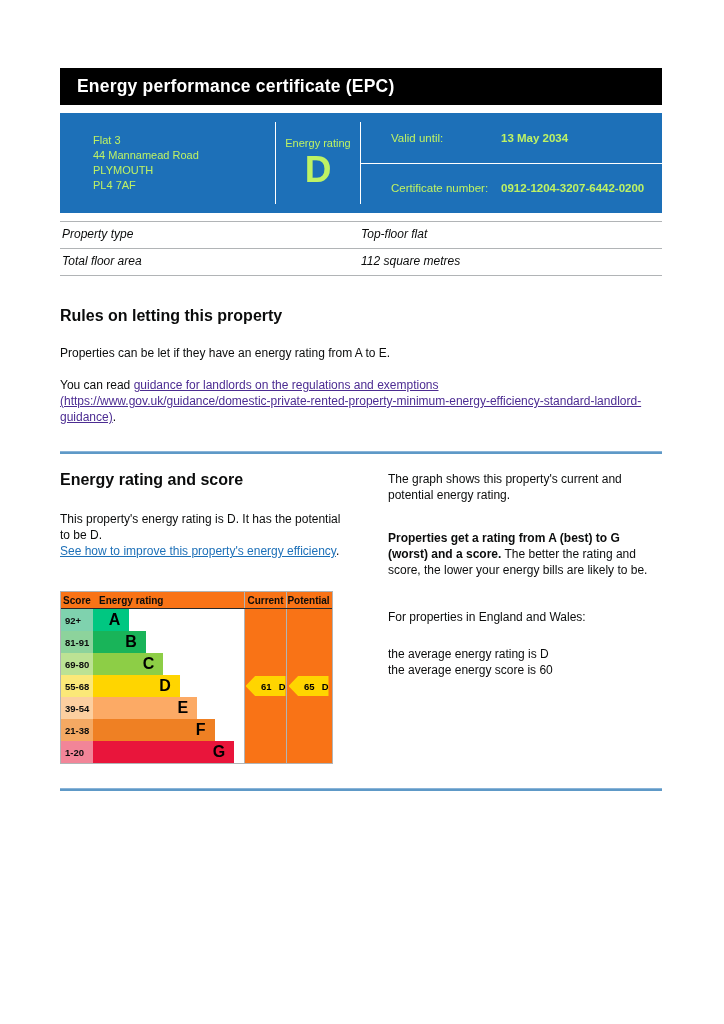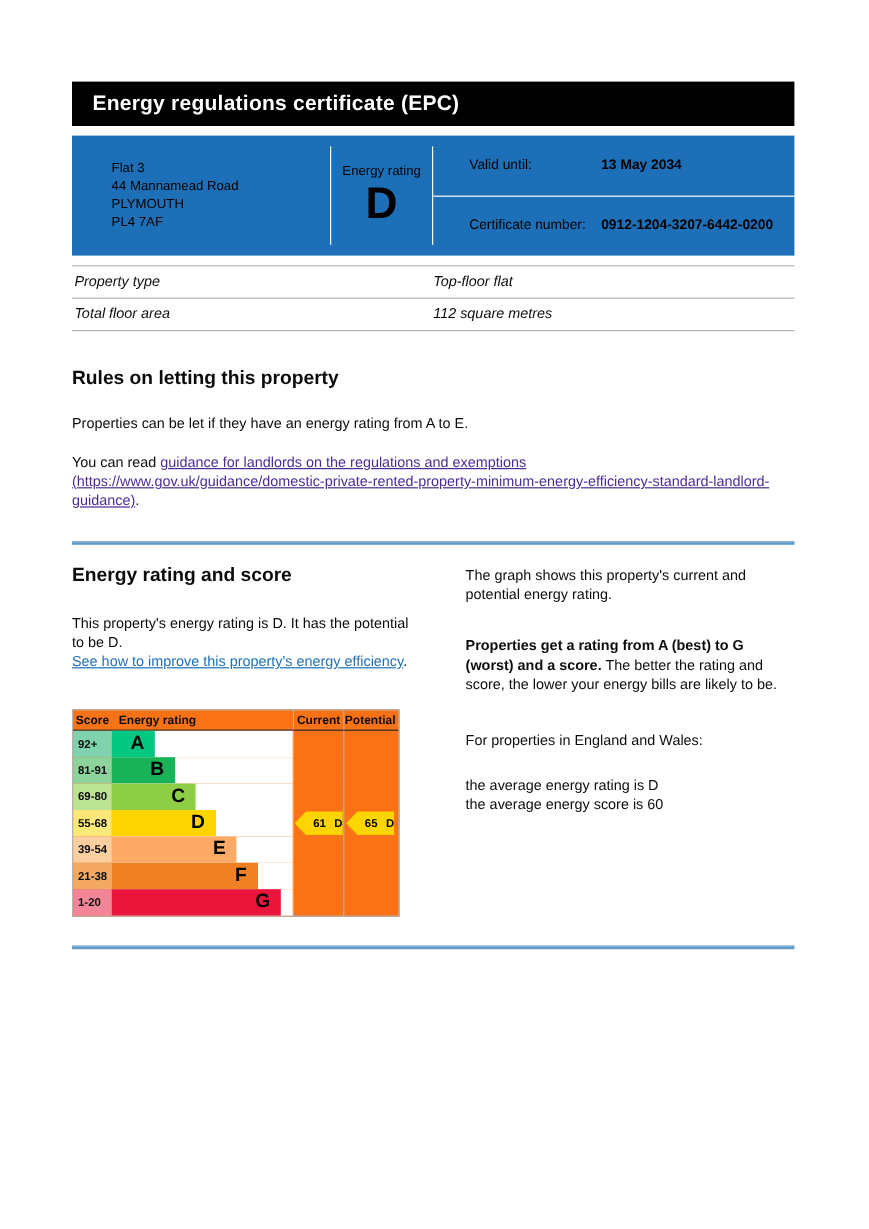--- a/index.html
+++ b/index.html
@@ -19,21 +19,21 @@
     height: 37px; line-height: 37px;
     font-size: 17.5px; font-weight: bold;
     padding-left: 17px;
     letter-spacing: 0.2px;
   }
 
   
   .summary-box {
     margin-top: 8px;
     background: var(--brand_blue, #1d70b8);
-    color: #000000;
+    color: #bef264;
     height: 100px;
     display: flex;
   }
   .summary-address {
     width: 215px; display: flex; align-items: center;
     padding-left: 33px; font-size: 11px; line-height: 15px;
   }
   .v-divider { width: 1px; background: #ffffff; margin: 9px 0; }
   .summary-rating {
     width: 84px; display: flex; flex-direction: column;
@@ -124,21 +124,21 @@
     gap: 7px; padding-left: 7px;
     font-size: 9.5px; font-weight: bold; color: #000;
   }
   .bottom-divider { margin-top: 24px; }
 </style>
 </head>
 <body>
 
 <div class="page">
 
-  <div class="title-bar">Energy regulations certificate (EPC)</div>
+  <div class="title-bar">Energy performance certificate (EPC)</div>
 
   <div class="summary-box">
     <div class="summary-address">
       <div>
         <div>Flat 3</div>
         <div>44 Mannamead Road</div>
         <div>PLYMOUTH</div>
         <div>PL4 7AF</div>
       </div>
     </div>

